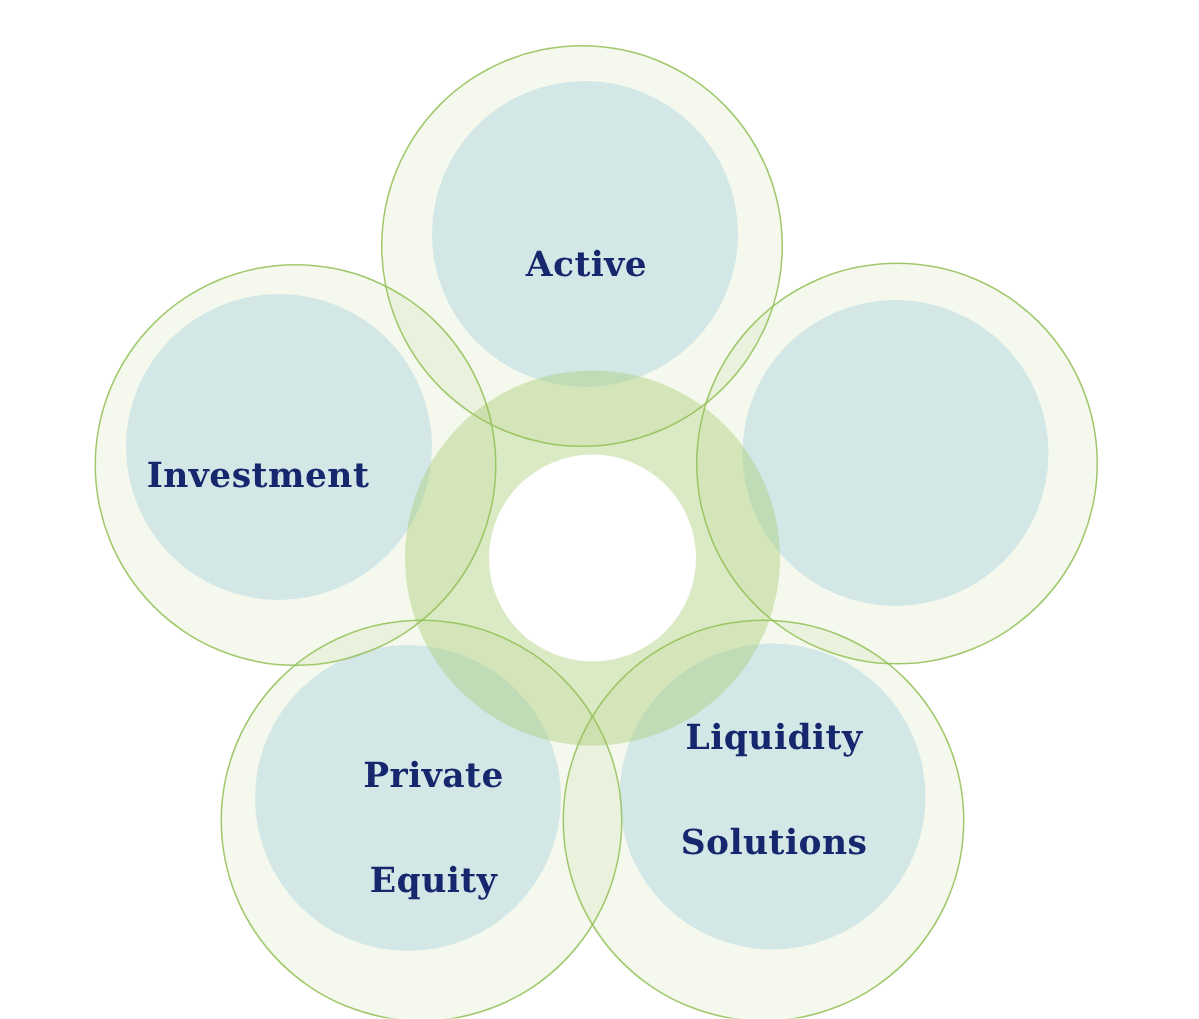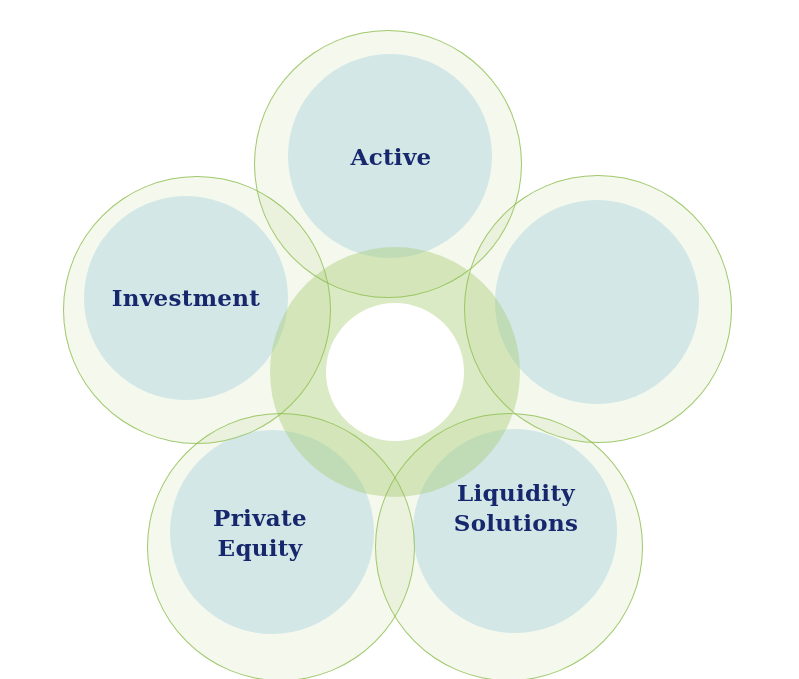--- a/index.html
+++ b/index.html
@@ -70,25 +70,25 @@
     position: absolute;
     transform: translate(-50%, -50%);
     text-align: center;
     color: var(--label-text, #16276d);
     font-weight: bold;
     font-size: 23px;
     line-height: 1.32;
     letter-spacing: 0.3px;
     white-space: nowrap;
   }
-  .label span { display: block; }
+  .label span { display: block; margin-top: 40px; }
   .label-top          { left: 391px; top: 157px; }
-  .label-left         { left: 186px; top: 298px; }
+  .label-left         { left: 172px; top: 298px; }
   .label-right        { left: 597px; top: 303px; }
-  .label-bottom-left  { left: 260px; top: 533px; }
+  .label-bottom-left  { left: 289px; top: 533px; }
   .label-bottom-right { left: 516px; top: 508px; }
 </style>
 </head>
 <body>
 
 <div class="stage">
 
   <div class="circle petal petal-top"></div>
   <div class="circle petal petal-left"></div>
   <div class="circle petal petal-right"></div>

